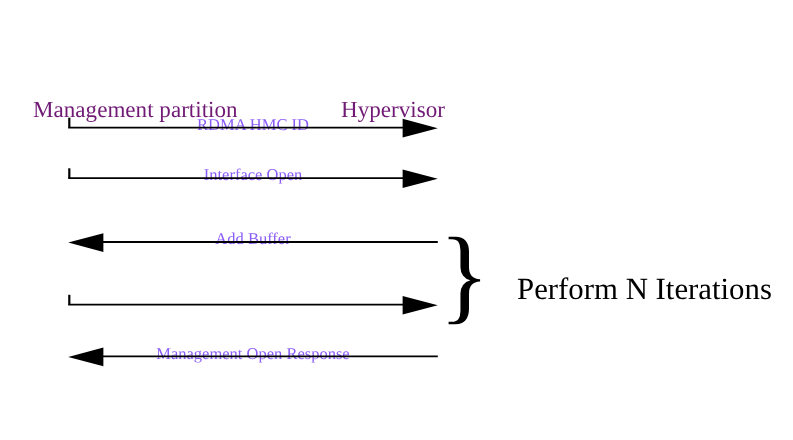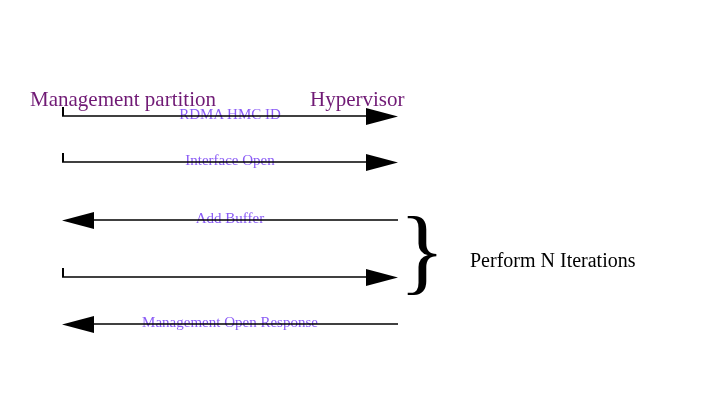--- a/index.html
+++ b/index.html
@@ -63,21 +63,21 @@
     font-size: 96px;
     line-height: 104px;
     text-align: center;
     color: #000;
     font-family: "Liberation Serif", "DejaVu Serif", serif;
   }
   #iteration-label {
     position: absolute;
     left: 470px;
     top: 250px;
-    font-size: 20px;
+    font-size: 28px;
     line-height: 1;
     white-space: nowrap;
     color: #000;
   }
 </style>
 </head>
 <body>
 
 <div id="canvas">
 

